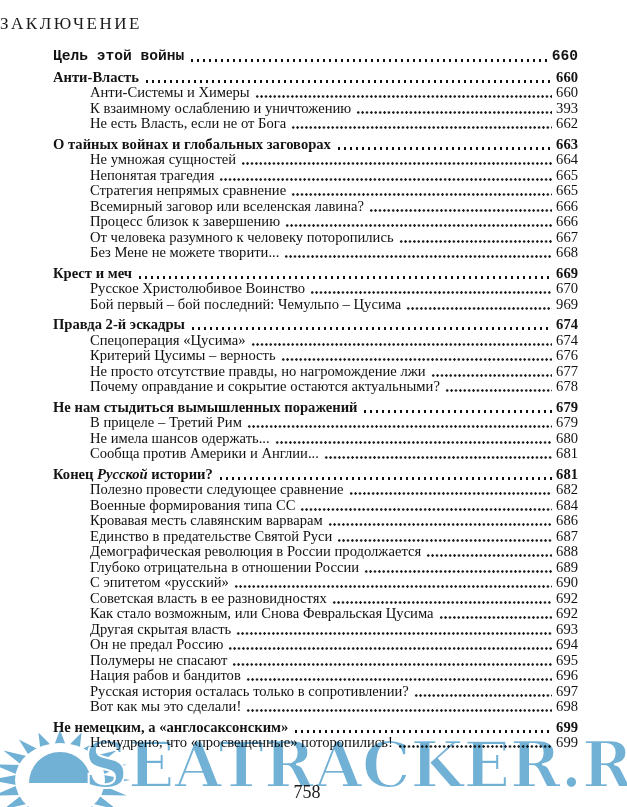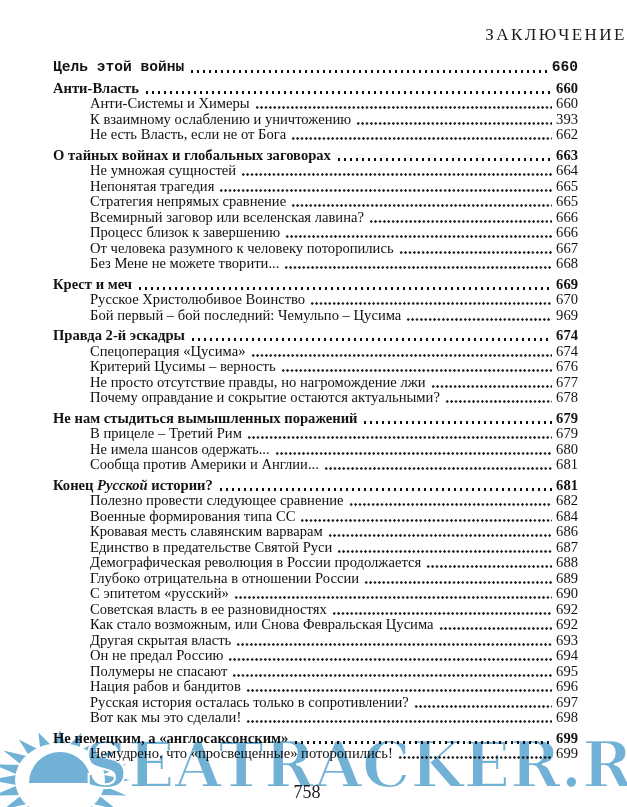--- a/index.html
+++ b/index.html
@@ -1,18 +1,18 @@
 <!DOCTYPE html>
 <html><head>
 <meta charset="utf-8">
 <style>
   html,body{margin:0;padding:0;background:#ffffff;}
   .page{position:relative;width:627px;height:807px;background:#fff;overflow:hidden;
         font-family:"Liberation Serif","DejaVu Serif",serif;color:#131313;}
-  .title{margin:0;padding-top:25px;text-align:right;font-size:17px;font-weight:normal;
+  .title{margin:0;padding-top:14px;text-align:left;font-size:17px;font-weight:normal;
          letter-spacing:2.5px;color:#1a1a1a;}
   .toc{margin:15px 49px 0 53px;}
   .row{display:flex;align-items:baseline;line-height:15.5px;font-size:14.6px;white-space:nowrap;}
   .row.chapter{font-weight:bold;margin-top:5px;}
   .toc .row:first-child{margin-top:2px;font-family:Liberation Mono, monospace;}
   .row.section{padding-left:37px;color:#101010;}
   .lab{flex:0 0 auto;}
   .num{flex:0 0 auto;margin-left:2px;}
   .leader{flex:1 1 auto;min-width:10px;margin:0 2px 0 5px;align-self:stretch;
           background-image:radial-gradient(circle,#1c1c1c 1.02px,rgba(0,0,0,0) 1.3px);

